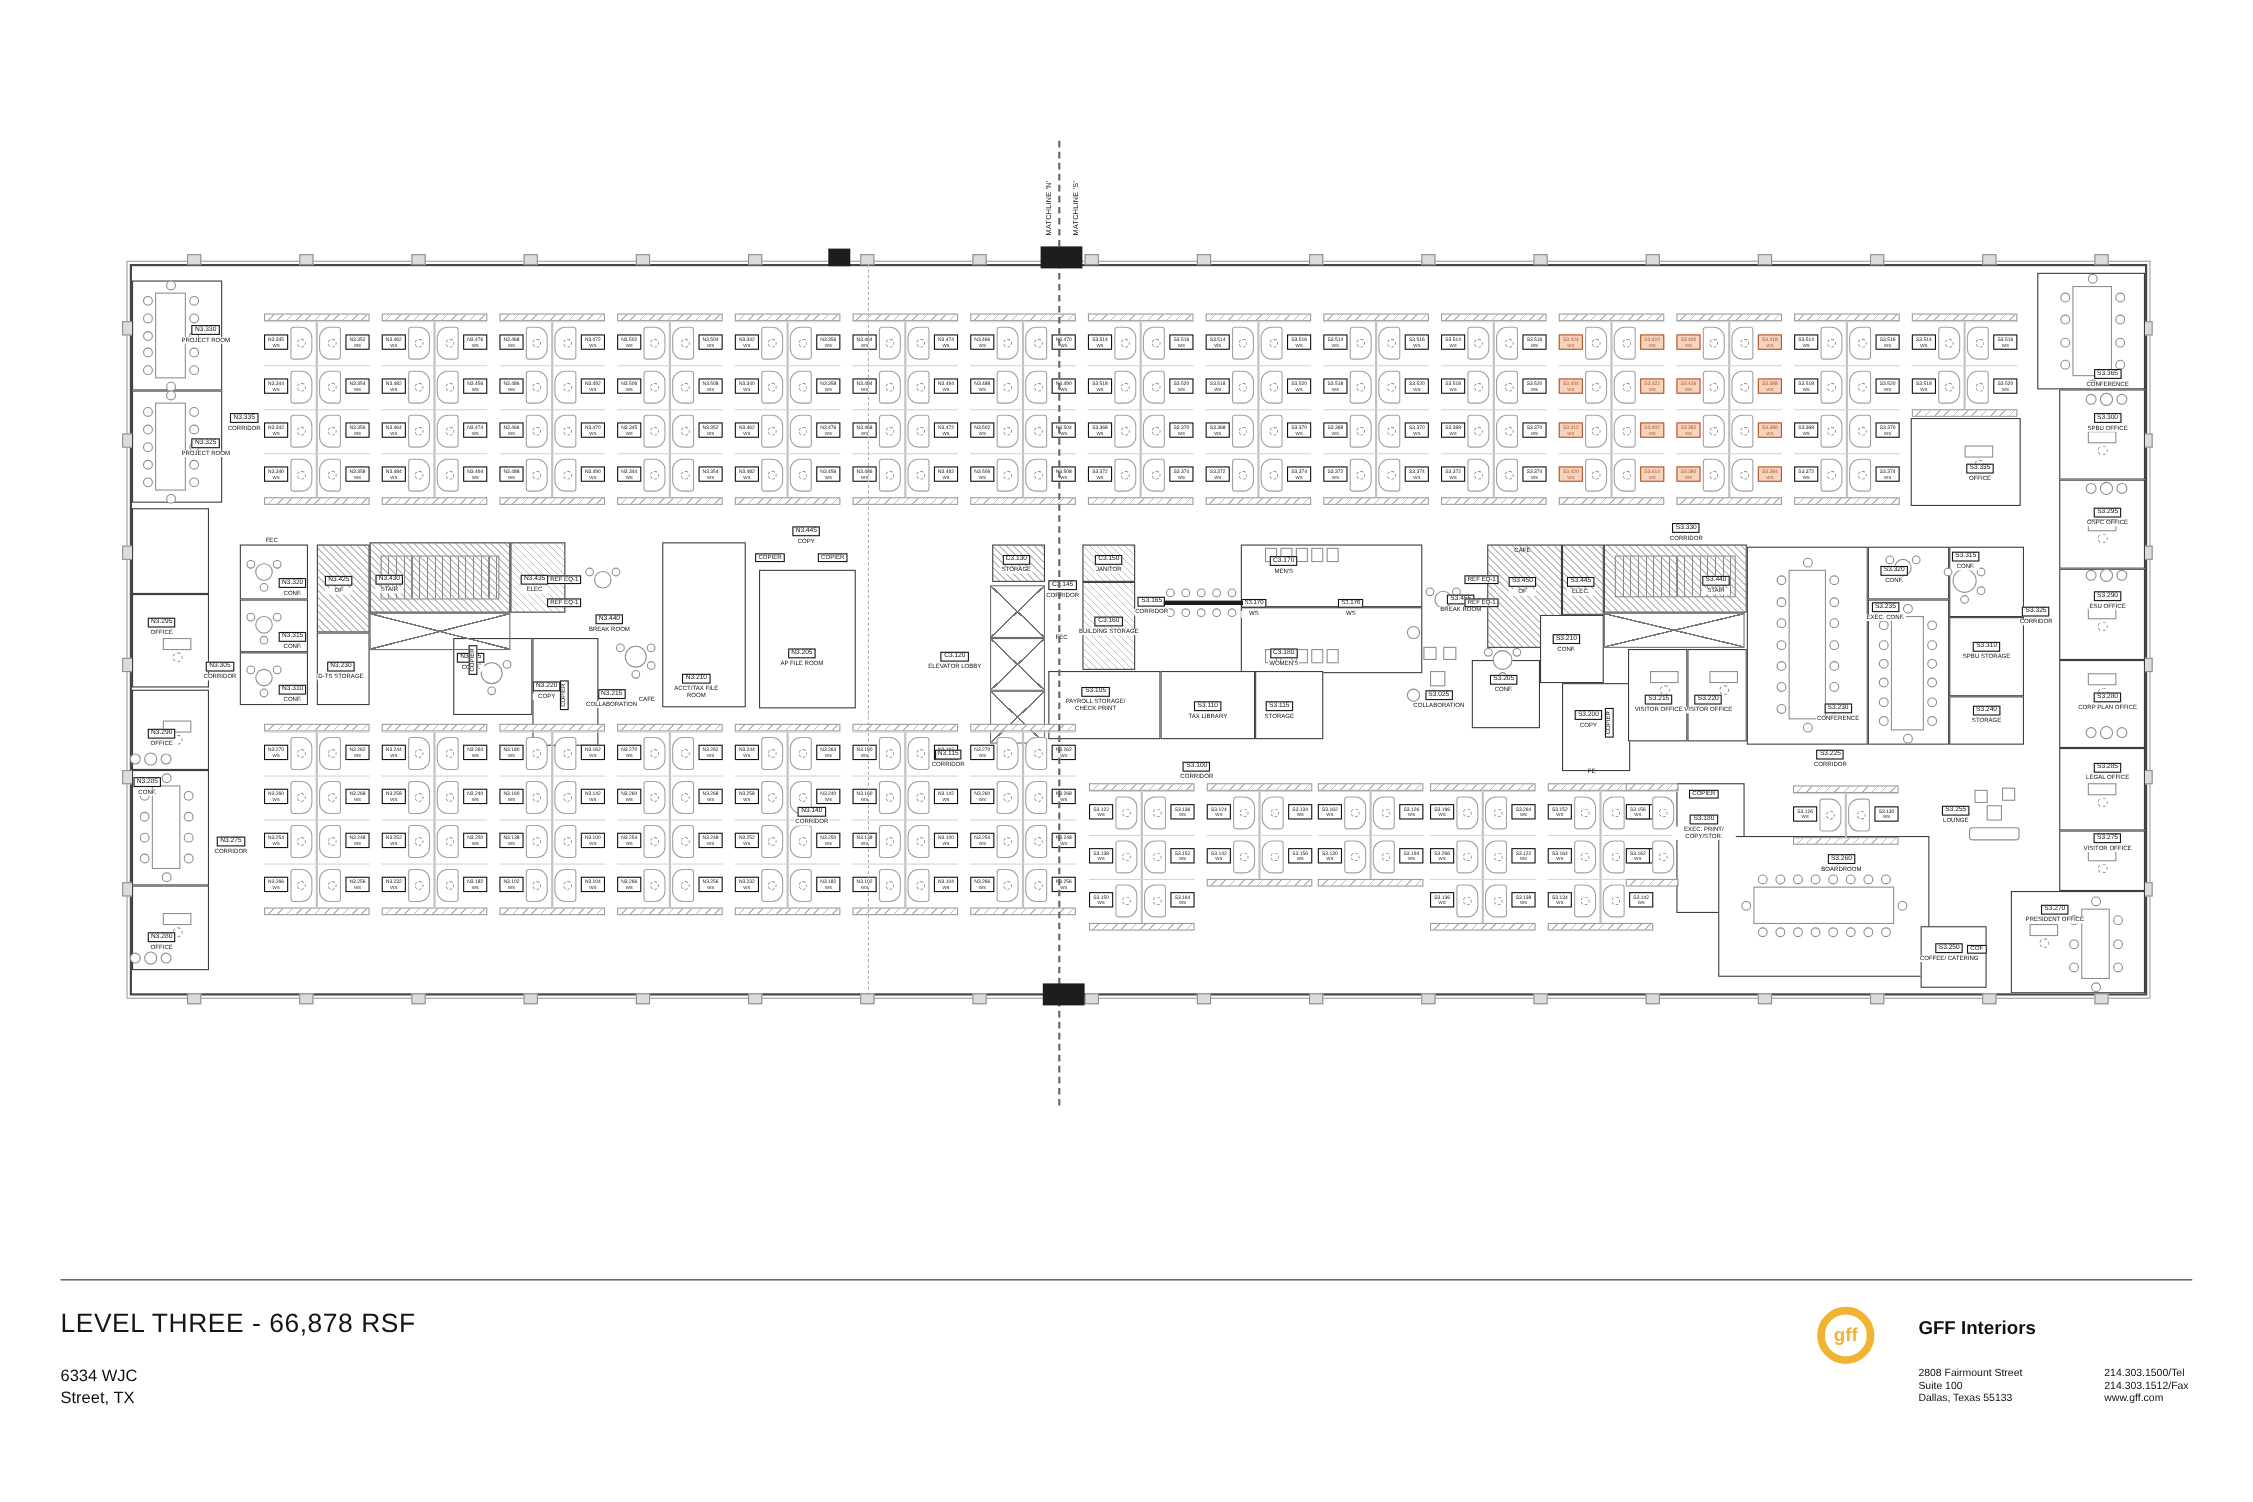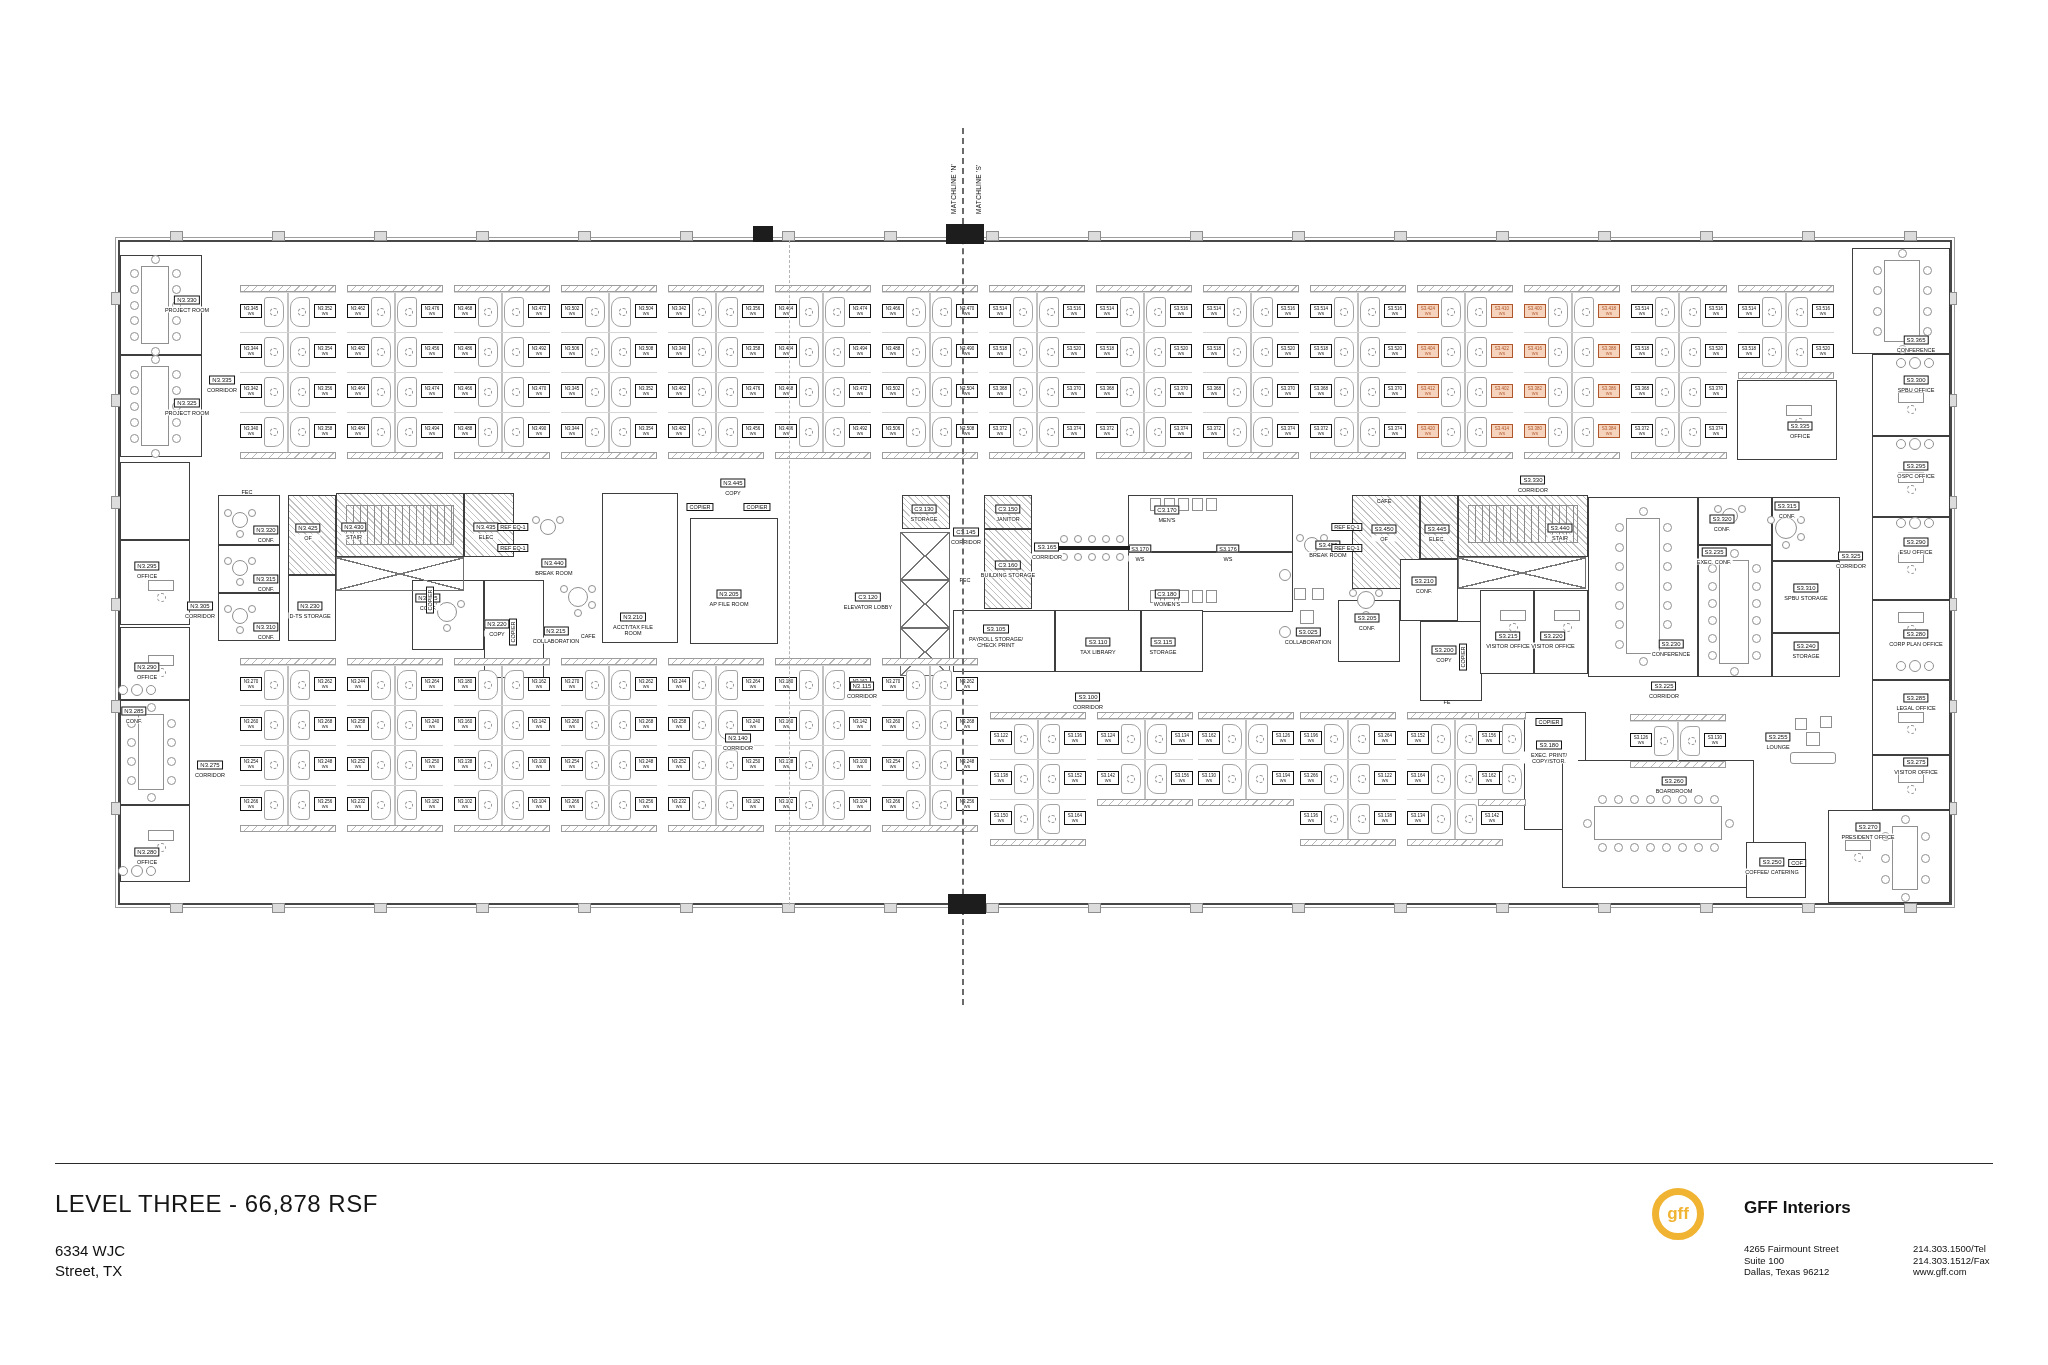--- a/index.html
+++ b/index.html
@@ -1625,21 +1625,21 @@
 
 <div id="title-rule"></div>
 <div id="sheet-title">LEVEL THREE - 66,878 RSF</div>
 <div id="proj">6334 WJC</div>
 <div id="loc">Street, TX</div>
 <div id="logo" style="border-color: rgb(240, 179, 50); color: rgb(240, 179, 50);">
     <span>gff</span>
   </div>
 <div id="firm-name">GFF Interiors</div>
 <div id="firm-addr">
-  <div>4265 Fairmount Street</div>
+  <div>2808 Fairmount Street</div>
   <div>Suite 100</div>
-  <div>Dallas, Texas 96212</div>
+  <div>Dallas, Texas 55133</div>
 </div>
 <div id="firm-contact">
   <div>214.303.1500/Tel</div>
   <div>214.303.1512/Fax</div>
   <div>www.gff.com</div>
 </div>
 
 </body></html>

